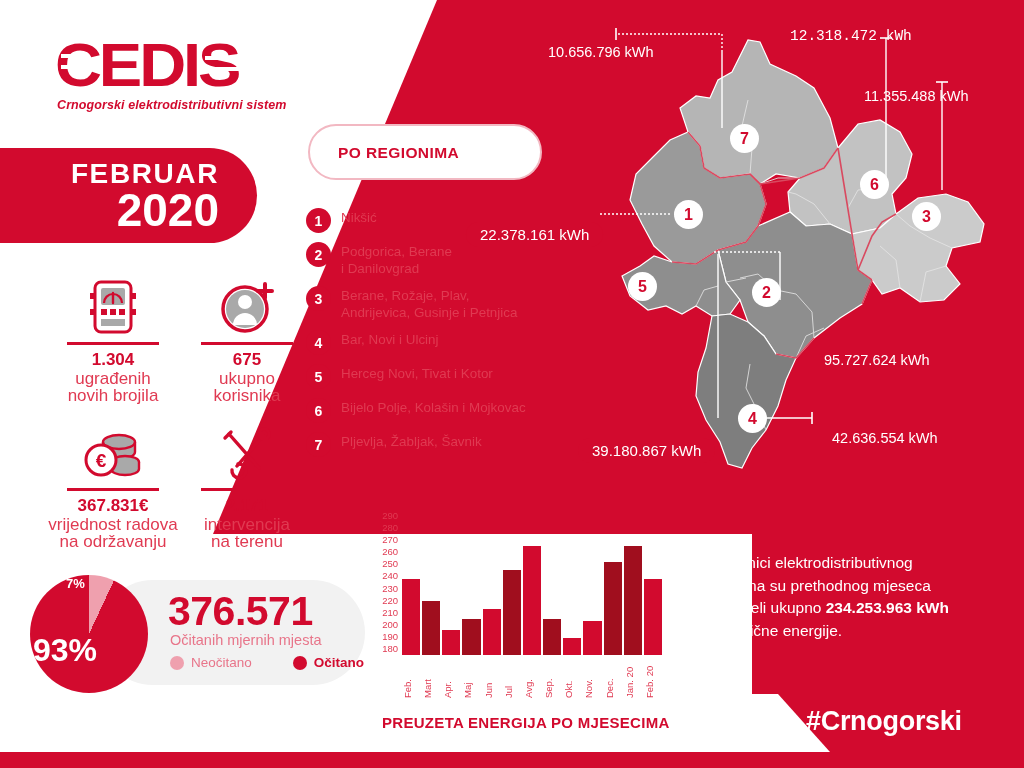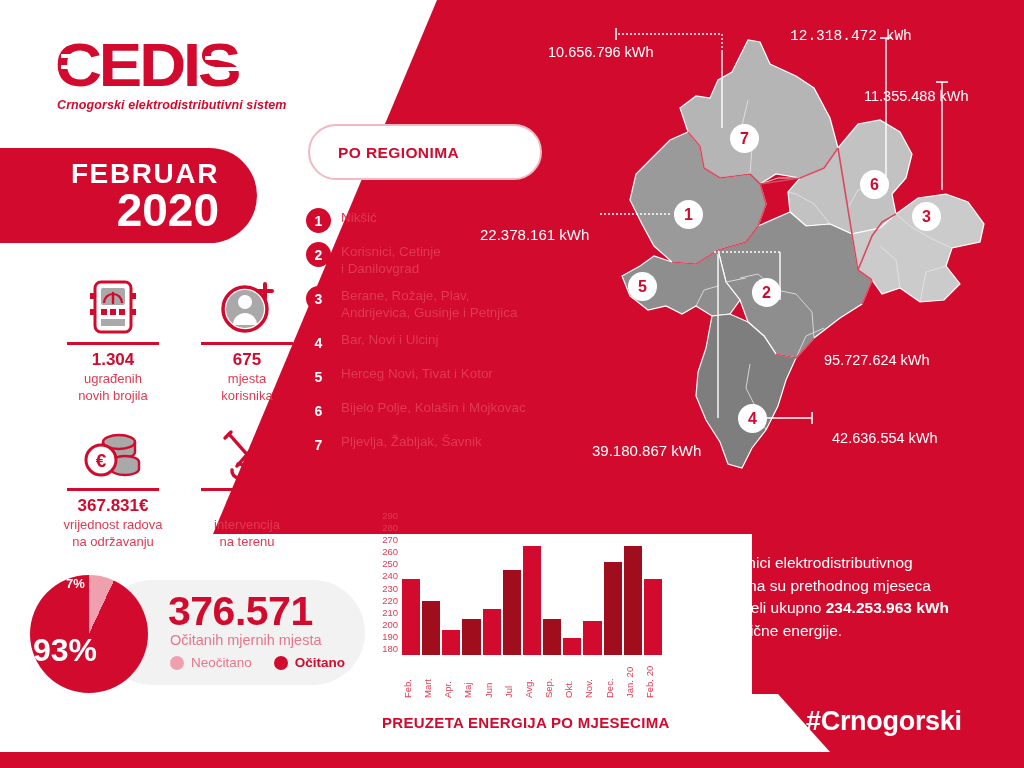--- a/index.html
+++ b/index.html
@@ -53,21 +53,21 @@
   .month-banner .m1 { font-size:28px; font-weight:800; letter-spacing:1.6px; line-height:30px; }
   .month-banner .m2 { font-size:46px; font-weight:800; letter-spacing:0px; line-height:46px; margin-top:-2px;}
 
   
   .kpis { position:absolute; left:46px; top:278px; width:268px; }
   .kpi-row { display:flex; }
   .kpi { width:134px; text-align:center; padding-bottom:8px; }
   .kpi-icon { height:58px; display:flex; align-items:center; justify-content:center; }
   .kpi-rule { width:92px; height:3px; background:#D20A2E; margin:6px auto 5px; }
   .kpi-val { font-size:17px; font-weight:800; color:#D20A2E; line-height:20px; }
-  .kpi-lbl { font-size:13px; color:#E03A52; line-height:17px; }
+  .kpi-lbl { font-size:17px; color:#E03A52; line-height:17px; }
 
   
   .region-pill {
     position:absolute; left:308px; top:124px; width:234px; height:56px;
     background:#fff; border:2px solid #F2B8C2; border-radius:28px;
     display:flex; flex-direction:column; justify-content:center; padding-left:28px;
   }
   .region-pill span { color:#D20A2E; font-size:15.5px; font-weight:800; letter-spacing:0.4px; line-height:19px;}
 
   
@@ -103,21 +103,21 @@
     background:#F2F2F2; border-radius:53px;
   }
   .donut {
     position:absolute; left:30px; top:575px; width:118px; height:118px; border-radius:50%;
     background: conic-gradient(from 0deg, #EFA0AE 0deg 25deg, #D20A2E 25deg 360deg);
   }
   .donut-93 { position:absolute; left:33px; top:632px; color:#fff; font-size:32px; font-weight:800; }
   .slice7 { position:absolute; left:66px; top:576px; color:#fff; font-size:13px; font-weight:800; }
   .donut-big { position:absolute; left:168px; top:588px; color:#D20A2E; font-size:41px; font-weight:800; letter-spacing:-0.5px; }
   .donut-sub { position:absolute; left:170px; top:632px; color:#E8758A; font-size:14.5px; }
-  .legend-dots { position:absolute; left:170px; top:655px; display:flex; align-items:center; gap:4px; }
+  .legend-dots { position:absolute; left:170px; top:655px; display:flex; align-items:center; gap:23px; }
   .ld { display:flex; align-items:center; gap:7px; }
   .ld .dot { width:14px; height:14px; border-radius:50%; }
   .ld .t { font-size:13.5px; color:#E8758A; }
   .ld .t.b { color:#D20A2E; font-weight:800; }
 
   
   .chart { position:absolute; left:372px; top:510px; width:300px; height:180px; }
   .yaxis { position:absolute; left:0; top:0; width:26px; height:140px; }
   .ytick { position:absolute; right:0; font-size:9.5px; color:#E03A52; line-height:10px; }
   .bars { position:absolute; left:30px; top:0; width:260px; height:145px; display:flex; align-items:flex-end; gap:2px; }
@@ -195,21 +195,21 @@
           <svg width="56" height="56" viewBox="0 0 56 56">
             <circle cx="26" cy="30" r="22" fill="none" stroke="#D20A2E" stroke-width="3.5"></circle>
             <circle cx="26" cy="30" r="19" fill="#A9A9A9"></circle>
             <circle cx="26" cy="23" r="7" fill="#fff"></circle>
             <path d="M14 46 a12 12 0 0 1 24 0 z" fill="#fff"></path>
             <path d="M46 5 L46 19 M39 12 L53 12" stroke="#D20A2E" stroke-width="4" stroke-linecap="round"></path>
           </svg>
         </div>
         <div class="kpi-rule"></div>
         <div class="kpi-val">675</div>
-        <div class="kpi-lbl">mjesta</div>
+        <div class="kpi-lbl">ukupno</div>
         <div class="kpi-lbl">korisnika</div>
       </div>
     </div>
     <div class="kpi-row" style="margin-top:12px;">
       <div class="kpi">
         <div class="kpi-icon">
           <svg width="60" height="54" viewBox="0 0 60 54">
             <ellipse cx="36" cy="16" rx="16" ry="7" fill="#A9A9A9"></ellipse>
             <path d="M20 16 v10 a16 7 0 0 0 32 0 v-10" fill="#A9A9A9"></path>
             <ellipse cx="36" cy="16" rx="16" ry="7" fill="none" stroke="#D20A2E" stroke-width="2.4"></ellipse>
@@ -253,21 +253,21 @@
   <div class="legend">
     <div class="leg-item">
       <div class="leg-num">1</div>
       <div class="leg-txt">
         <div>Nikšić</div>
       </div>
     </div>
     <div class="leg-item">
       <div class="leg-num">2</div>
       <div class="leg-txt">
-        <div>Korisnici, Cetinje</div>
+        <div>Podgorica, Berane</div>
         <div>i Danilovgrad</div>
       </div>
     </div>
     <div class="leg-item">
       <div class="leg-num">3</div>
       <div class="leg-txt">
         <div>Berane, Rožaje, Plav,</div>
         <div>Andrijevica, Gusinje i Petnjica</div>
       </div>
     </div>

